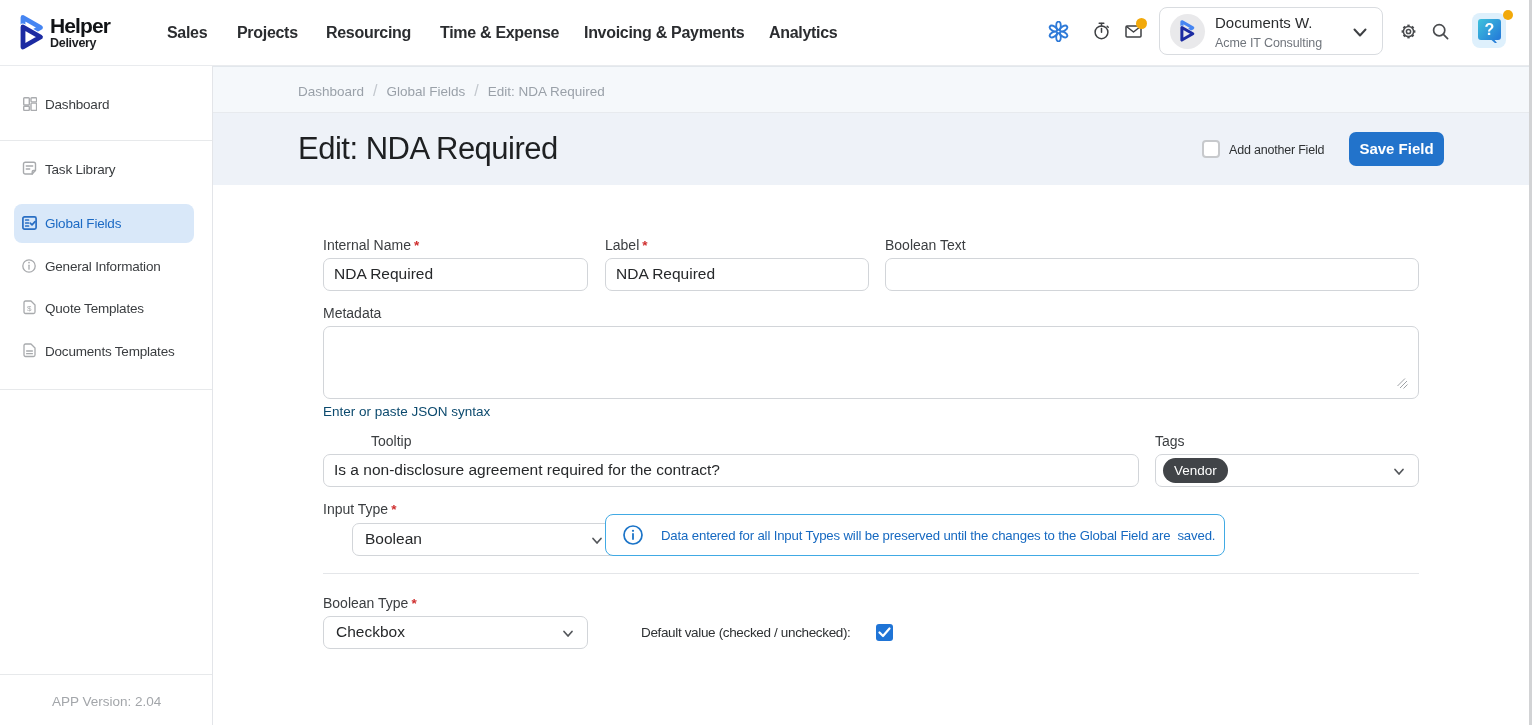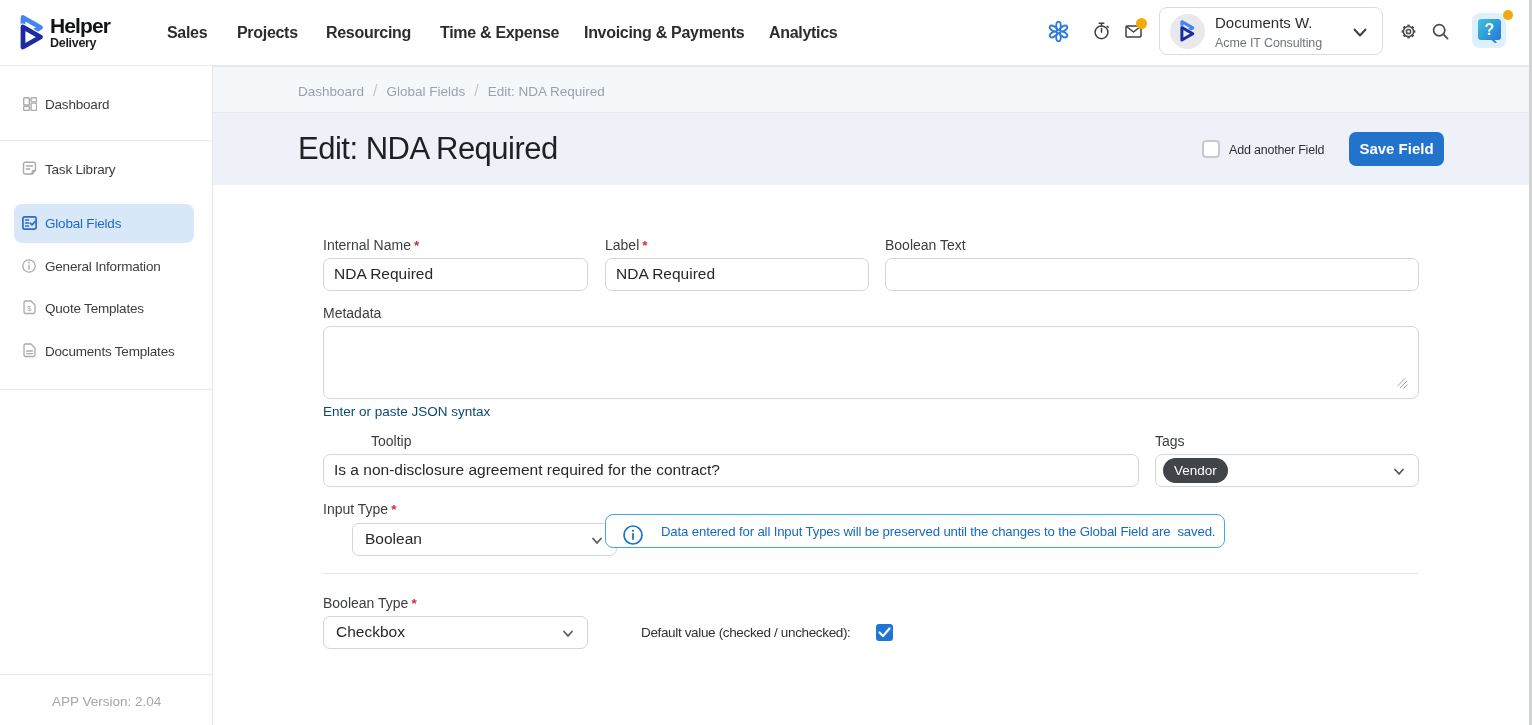--- a/index.html
+++ b/index.html
@@ -34,21 +34,21 @@
 
 .flabel { position:absolute; font-size:14px; color:#3b3e41; }
 .req { color:#cf2e2e; font-size:13.5px; font-weight:bold; margin-left:3px; }
 .finput { position:absolute; height:33px; background:#fff; border:1px solid #d2d5d9; border-radius:7px; font-size:15.5px; color:#26282a; line-height:29px; padding-left:10px; white-space:nowrap; }
 .fselect { position:absolute; height:33px; background:#fff; border:1px solid #d2d5d9; border-radius:7px; font-size:15.5px; color:#26282a; line-height:29px; padding-left:12px; }
 .chev { position:absolute; width:14px; height:14px; }
 
 #metadata { position:absolute; left:323px; top:326px; width:1096px; height:73px; background:#fff; border:1px solid #d2d5d9; border-radius:7px; }
 #jsonhint { position:absolute; left:323px; top:404px; font-size:13.5px; color:#0c4a6e; }
 
-#alert { position:absolute; left:605px; top:514px; width:620px; height:34px; border:1.5px solid #41aae4; border-radius:8px; background:#fff; }
+#alert { position:absolute; left:605px; top:514px; width:620px; height:42px; border:1.5px solid #41aae4; border-radius:8px; background:#fff; }
 #alert .txt { position:absolute; left:55px; top:50%; transform:translateY(-50%); font-size:13.2px; letter-spacing:-0.15px; color:#1669c1; white-space:nowrap; }
 
 #hr2 { position:absolute; left:323px; top:573px; width:1096px; height:1px; background:#e4e6e9; }
 
 #defval-lbl { position:absolute; left:641px; top:625px; font-size:13.5px; letter-spacing:-0.35px; color:#2e3133; }
 #defval-box { position:absolute; left:876px; top:624px; width:17px; height:17px; background:#1f74d6; border-radius:3px; }
 
 
 #usercard { position:absolute; left:1159px; top:7px; width:224px; height:48px; background:#fff; border:1px solid #d9dce0; border-radius:8px; }
 #avatar { position:absolute; left:10px; top:6px; width:35px; height:35px; border-radius:50%; background:#e9e9eb; }

